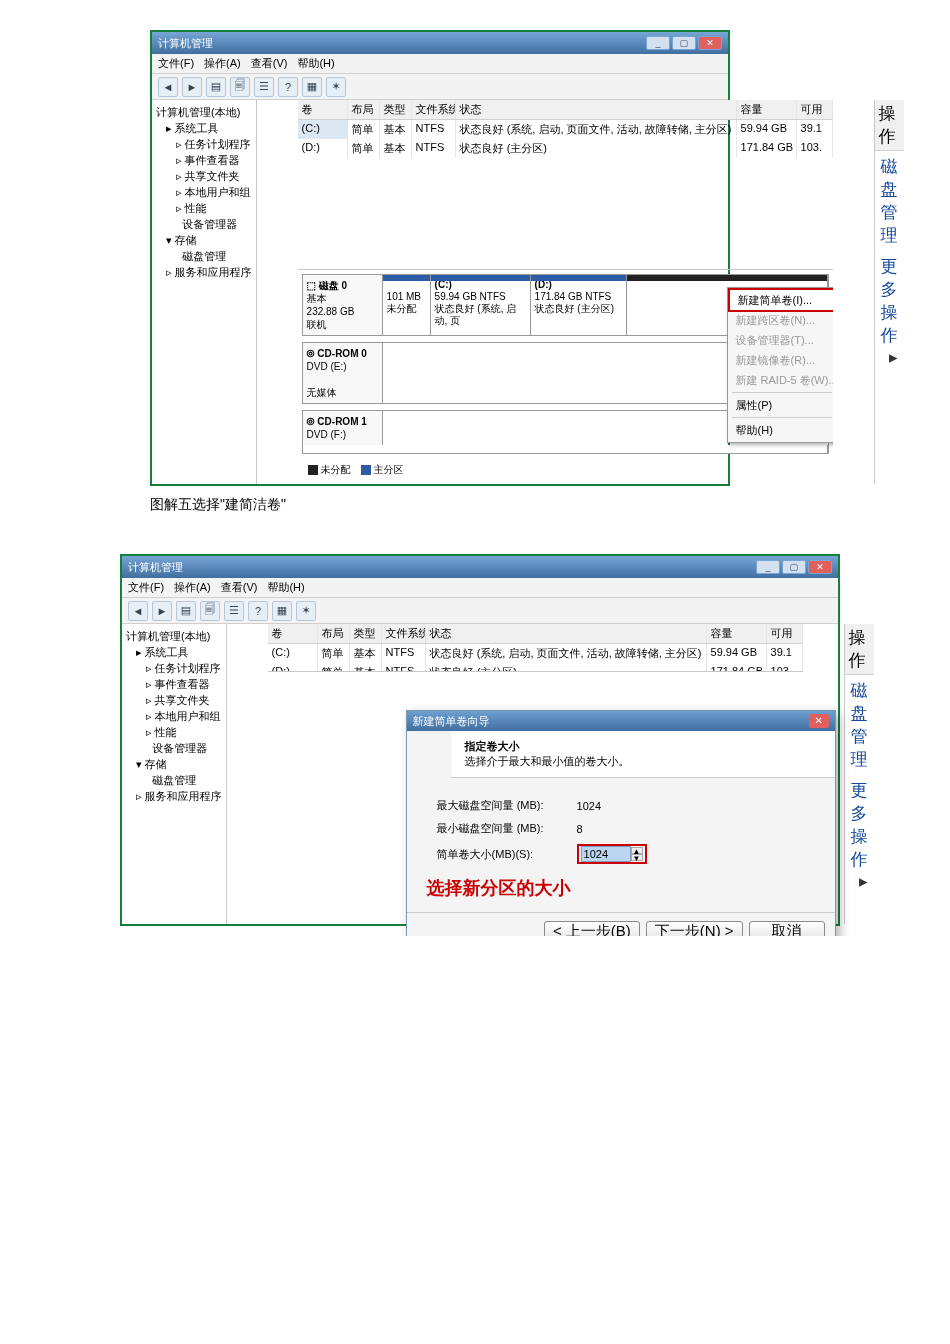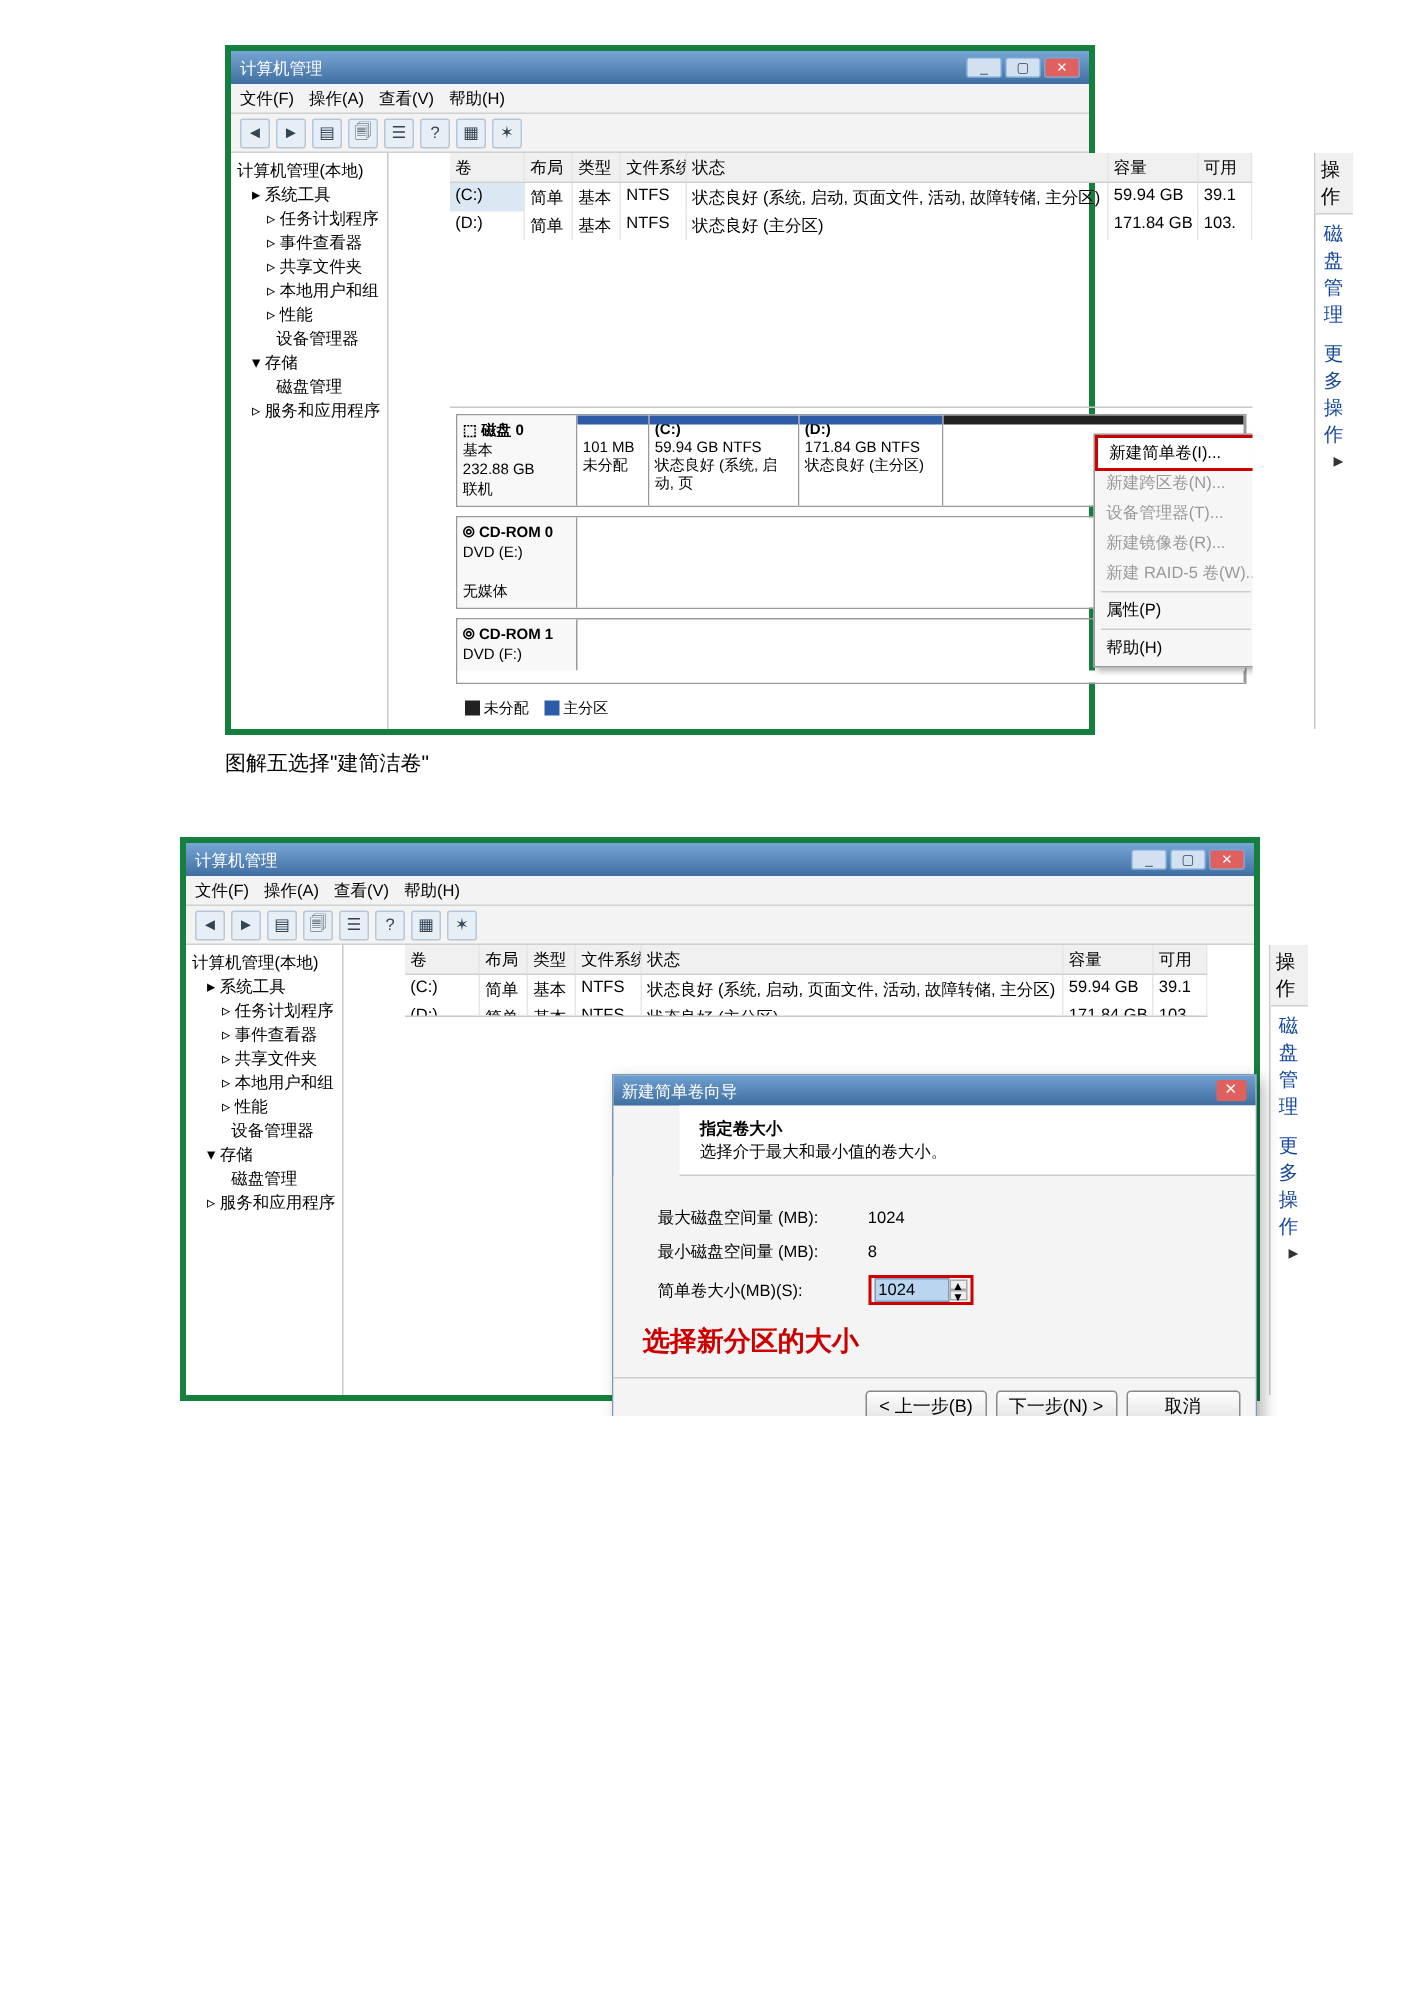--- a/index.html
+++ b/index.html
@@ -11,21 +11,21 @@
     font-size: 11px;
     color: #000;
     width: 950px;
   }
   .shot {
     position: relative;
     margin: 30px 0 10px 150px;
   }
   .shot.shot2 { margin-left: 120px; }
   .win {
-    border: 4px solid #15803d;
+    border: 2px solid #15803d;
     background: #7dd3fc;
     position: relative;
   }
   .titlebar {
     height: 22px;
     background: linear-gradient(#77a6d6, #3f6ea0);
     color: #fff;
     display: flex;
     align-items: center;
     padding: 0 6px;
@@ -177,21 +177,21 @@
   }
   .ctxmenu .mi.dis { color:#999; }
   .ctxmenu hr { border:none; border-top:1px solid #ccc; margin:2px 4px;}
   .legend { padding:3px 6px; font-size:10px; display:flex; gap:10px; }
   .legend .sw { width:10px; height:10px; display:inline-block; margin-right:3px; vertical-align:middle; }
   .sw.unalloc{ background:#222;} .sw.primary{ background:#2d5ba8;}
   .rightpane {
     width:90px;
     border-left:1px solid #c8c8c8;
     background:#fff;
-    font-size:13px;
+    font-size:17px;
   }
   .rightpane .hdr {
     background:#f0f0f0;
     border-bottom:1px solid #d0d0d0;
     padding:2px 4px;
   }
   .rightpane .item {
     padding:4px 6px;
     color:#14489a;
   }
@@ -242,21 +242,21 @@
     background:#f4f4f4;
     border-top:1px solid #ccc;
     padding:8px 10px;
     display:flex; justify-content:flex-end; gap:6px;
   }
   .btn {
     min-width:76px; height:20px;
     background:linear-gradient(#fff,#e4e4e4);
     border:1px solid #8a8a8a;
     border-radius:3px;
-    font-size:12px;
+    font-size:15px;
     padding:0 8px;
   }
   .disk2 {
     position:absolute;
     right:4px; bottom:28px;
     width:54px; height:54px;
     border:1px solid #999;
     font-size:10px; padding:4px; line-height:13px;
     color:#666; background:#fff;
   }

